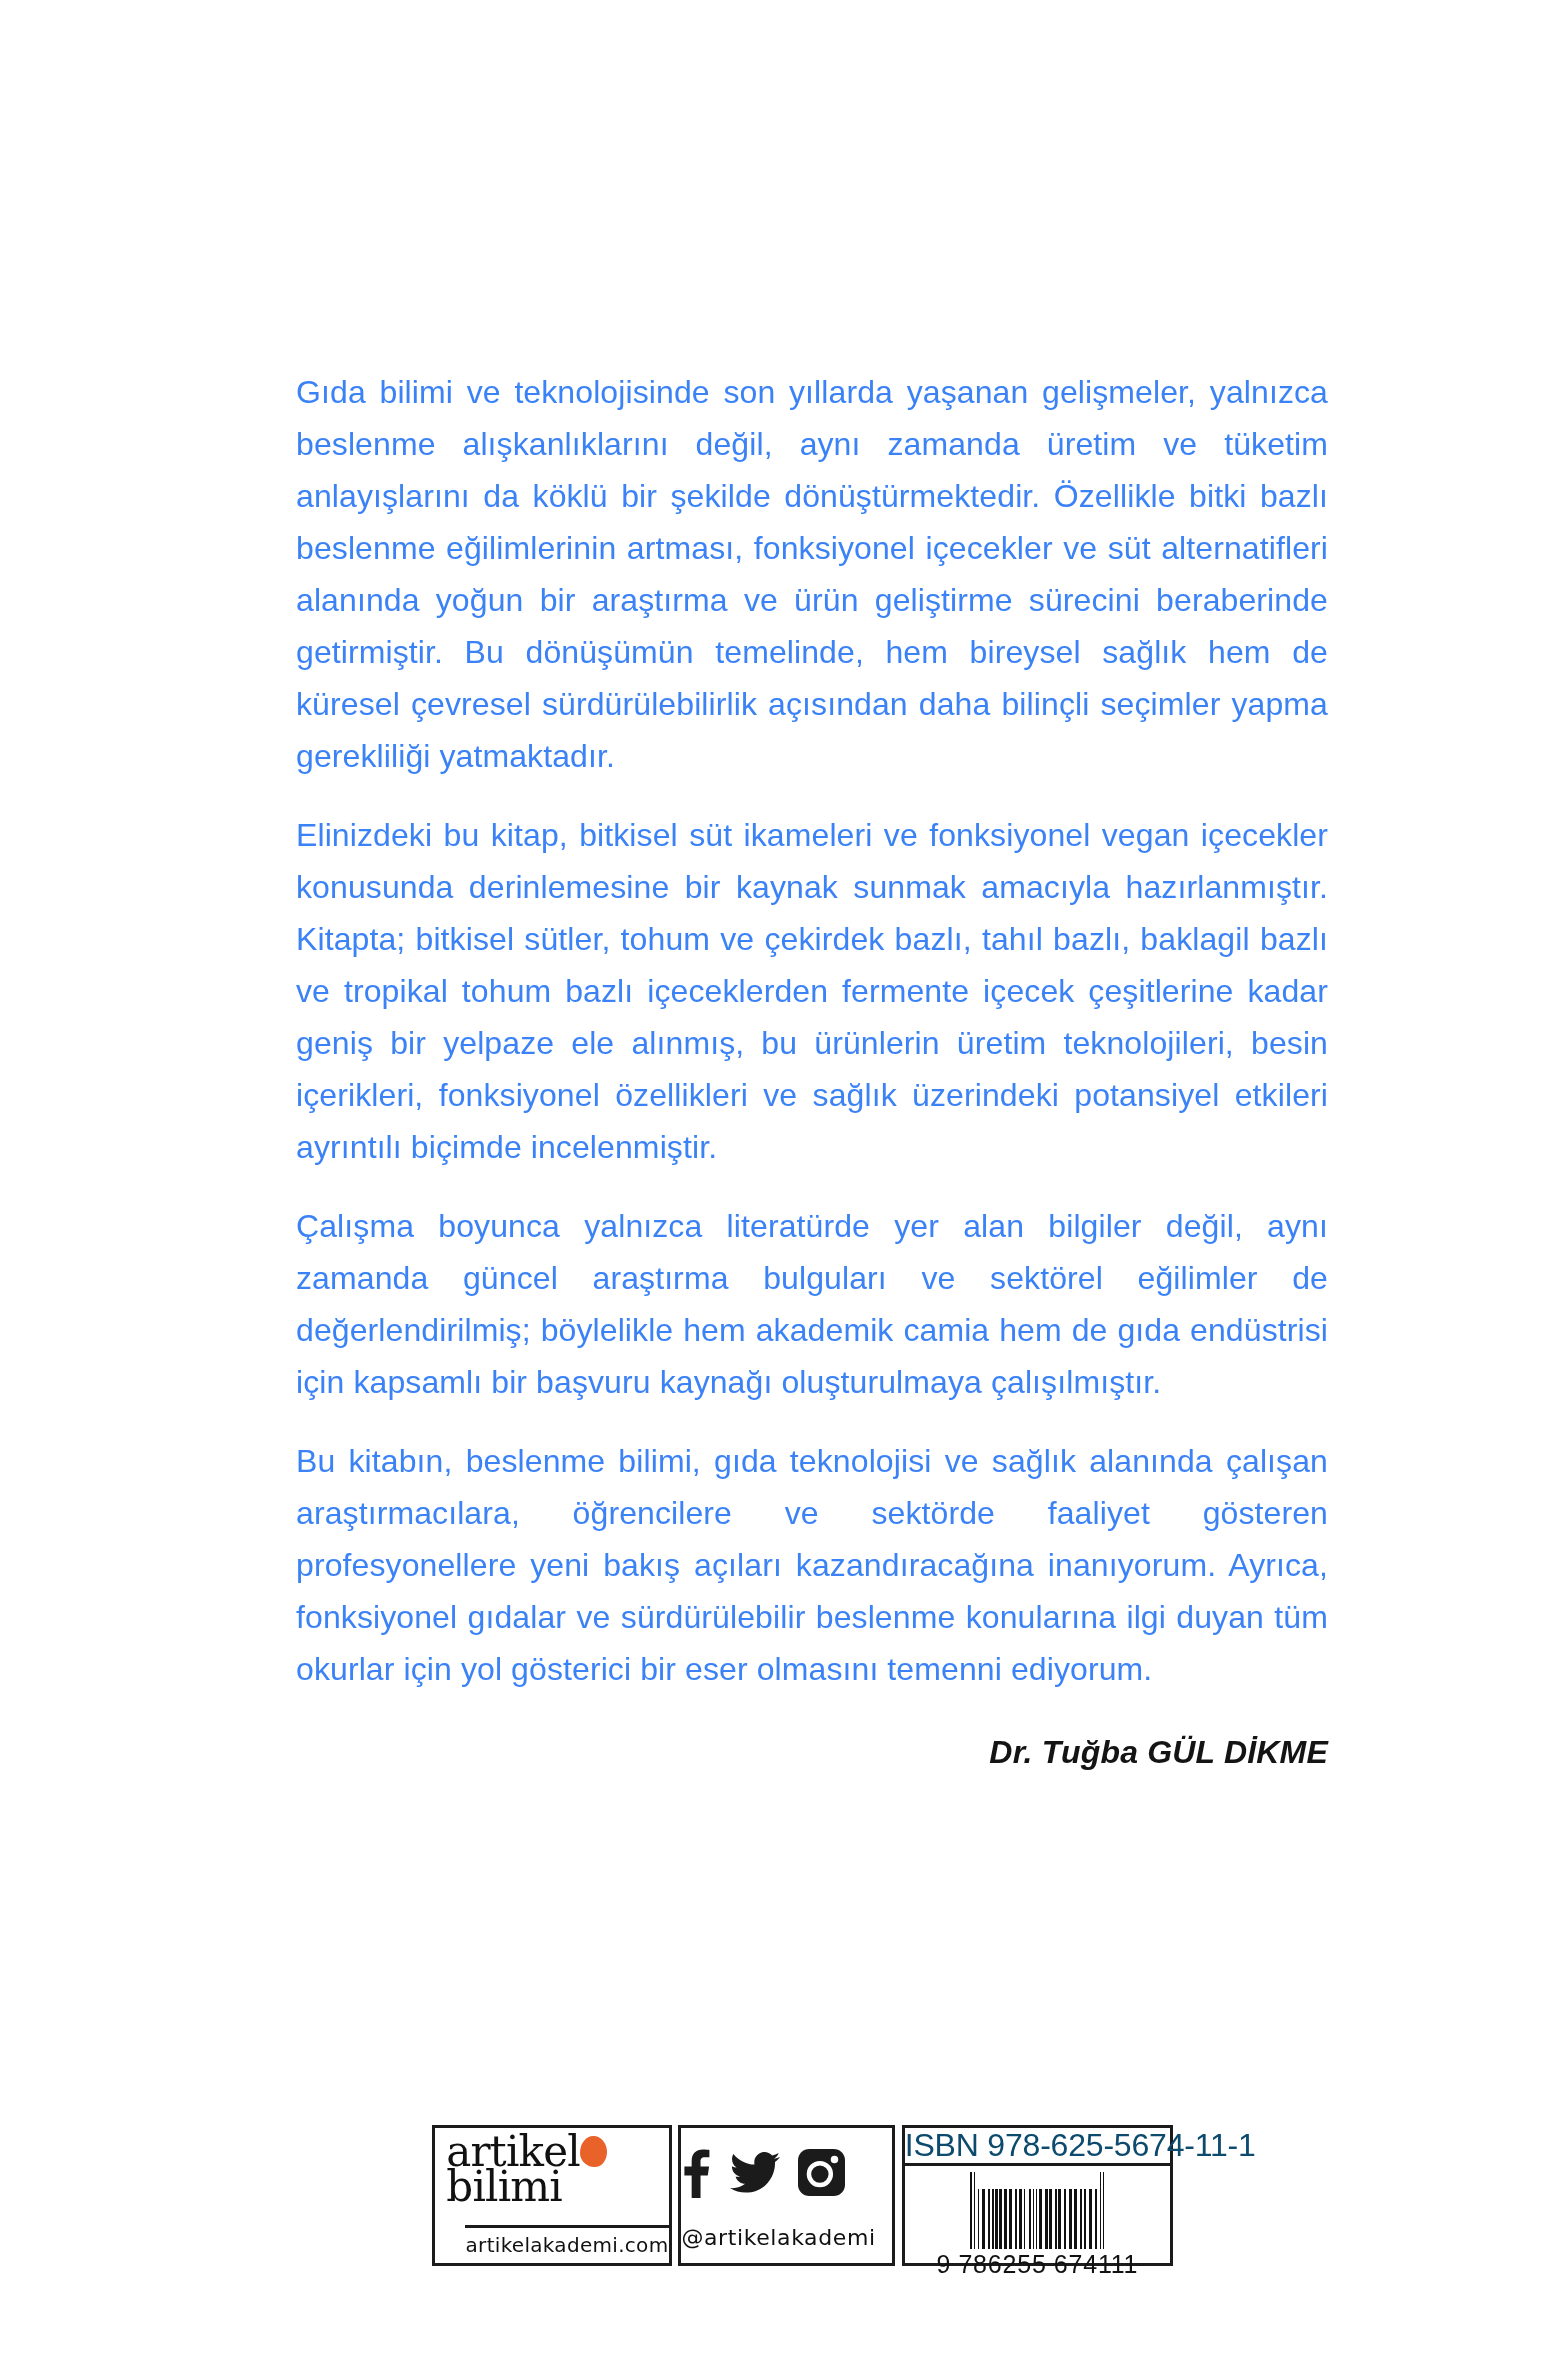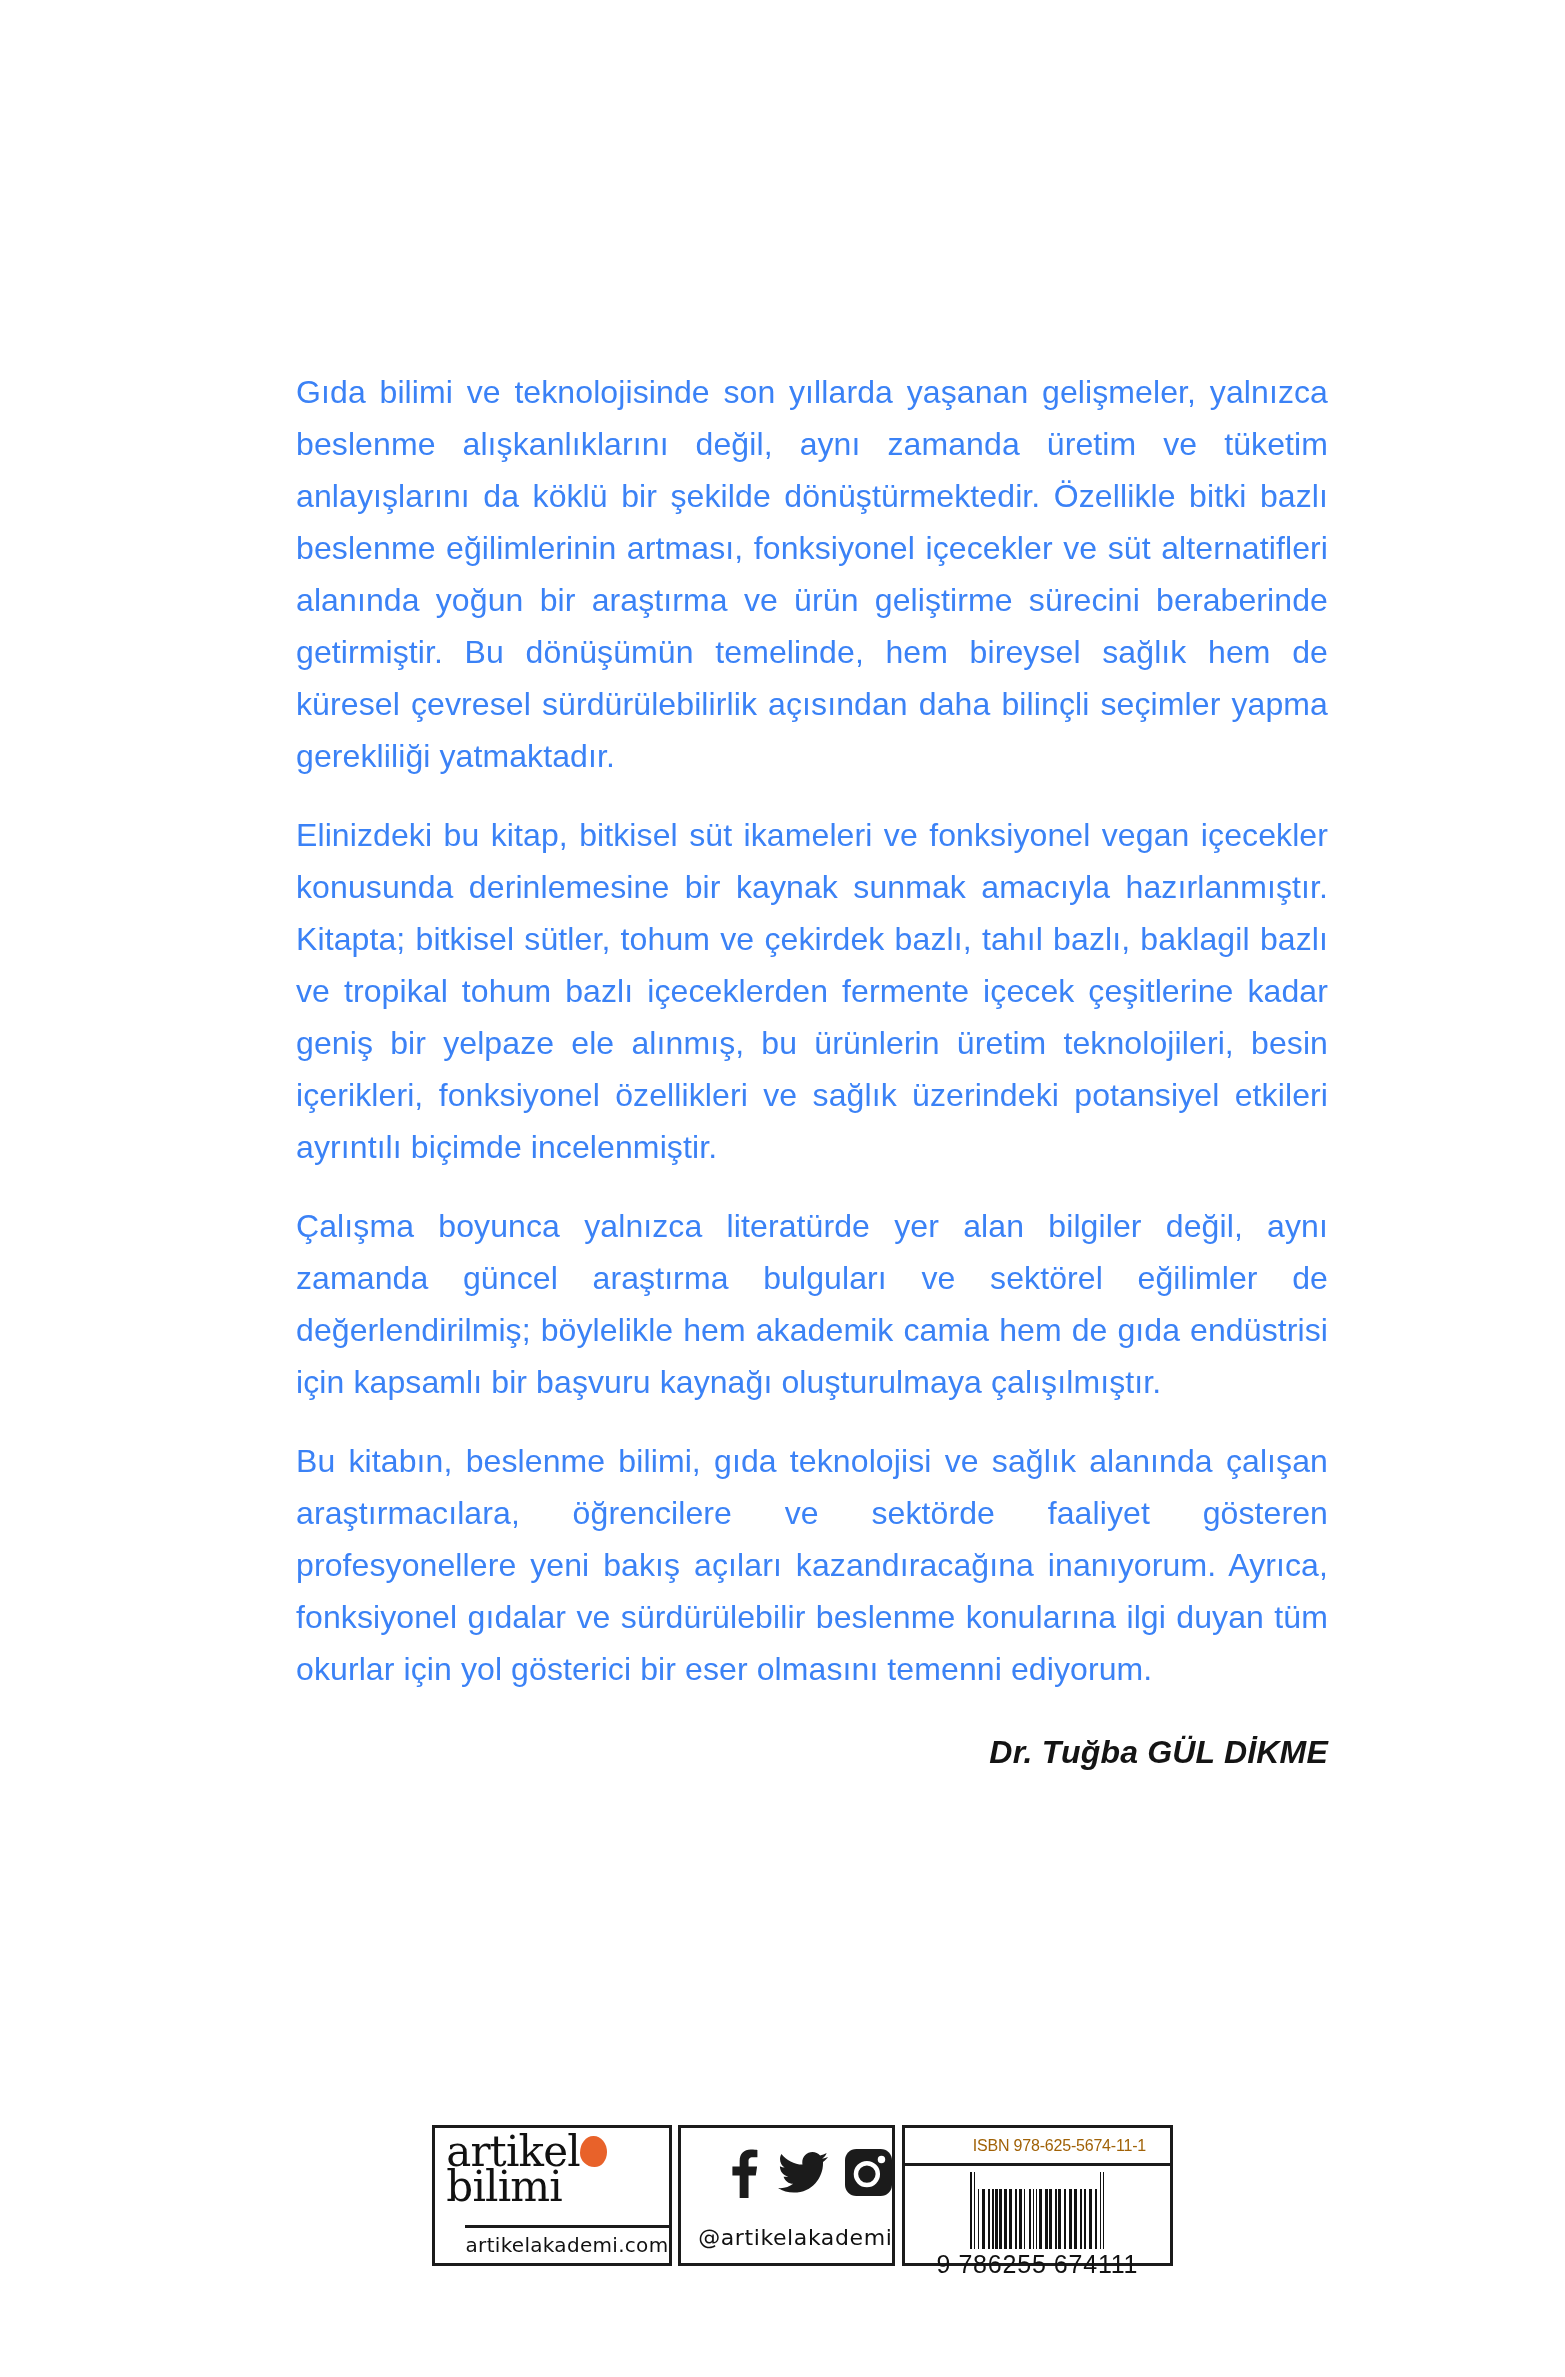--- a/index.html
+++ b/index.html
@@ -127,21 +127,21 @@
     letter-spacing: 0.3px;
     color: #111;
     font-family: "DejaVu Sans", sans-serif;
     margin-left: 30px;
   }
 
   
   .box-social {
     width: 217px;
     margin-right: 6.4px;
-    align-items: flex-end;
+    align-items: flex-start;
     justify-content: center;
     padding: 8px 0 6.4px 0;
   }
   .social-icons {
     display: flex;
     align-items: center;
     justify-content: center;
     gap: 17.7px;
     height: 63px;
   }
@@ -157,28 +157,27 @@
   }
 
   
   .box-isbn {
     flex: 1 1 auto;
     width: 271px;
   }
   .isbn-text {
     border-bottom: 3.2px solid #1b1b1b;
     text-align: center;
-    font-size: 16px;
+    font-size: 32px;
     line-height: 35px;
     height: 39px;
     letter-spacing: -0.2px;
-    color: #a16207;
+    color: #0c4a6e;
     font-family: "Liberation Sans", sans-serif;
     white-space: nowrap;
-    padding-left: 44px;
   }
   .barcode-area {
     flex: 1 1 auto;
     display: flex;
     flex-direction: column;
     align-items: center;
     justify-content: flex-start;
     padding: 8px 14.5px 3.2px 14.5px;
     box-sizing: border-box;
     position: relative;

